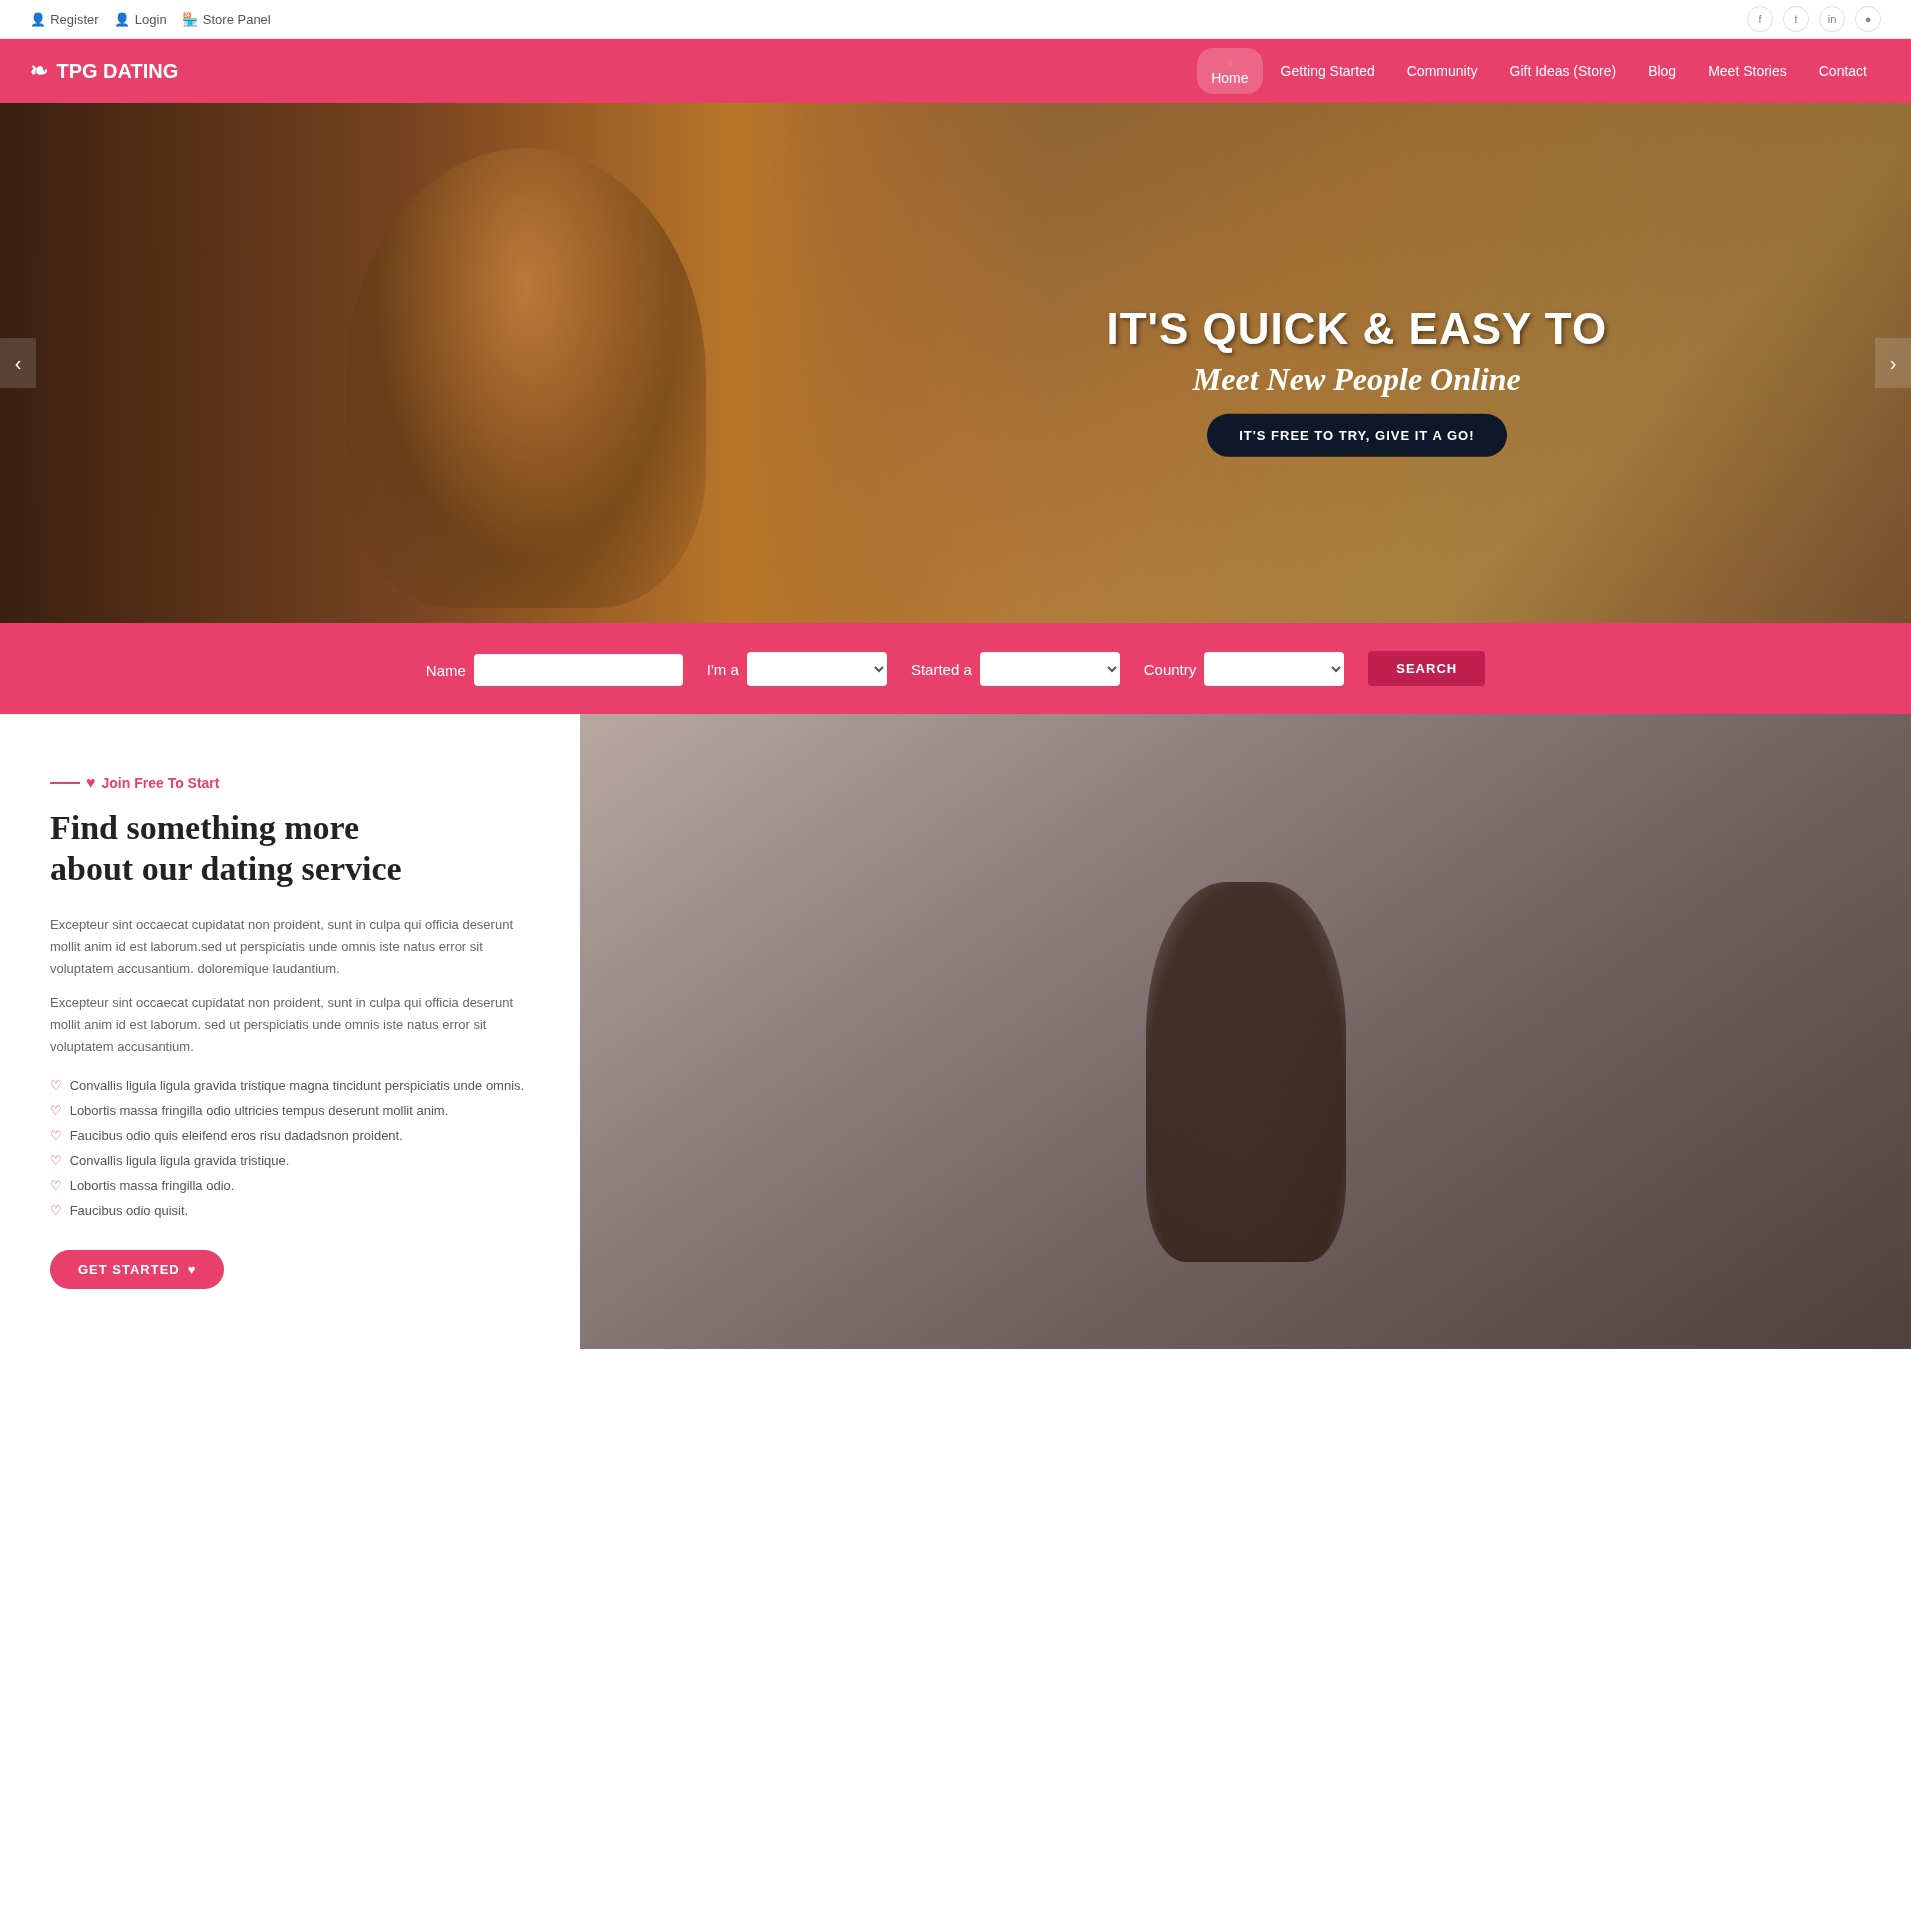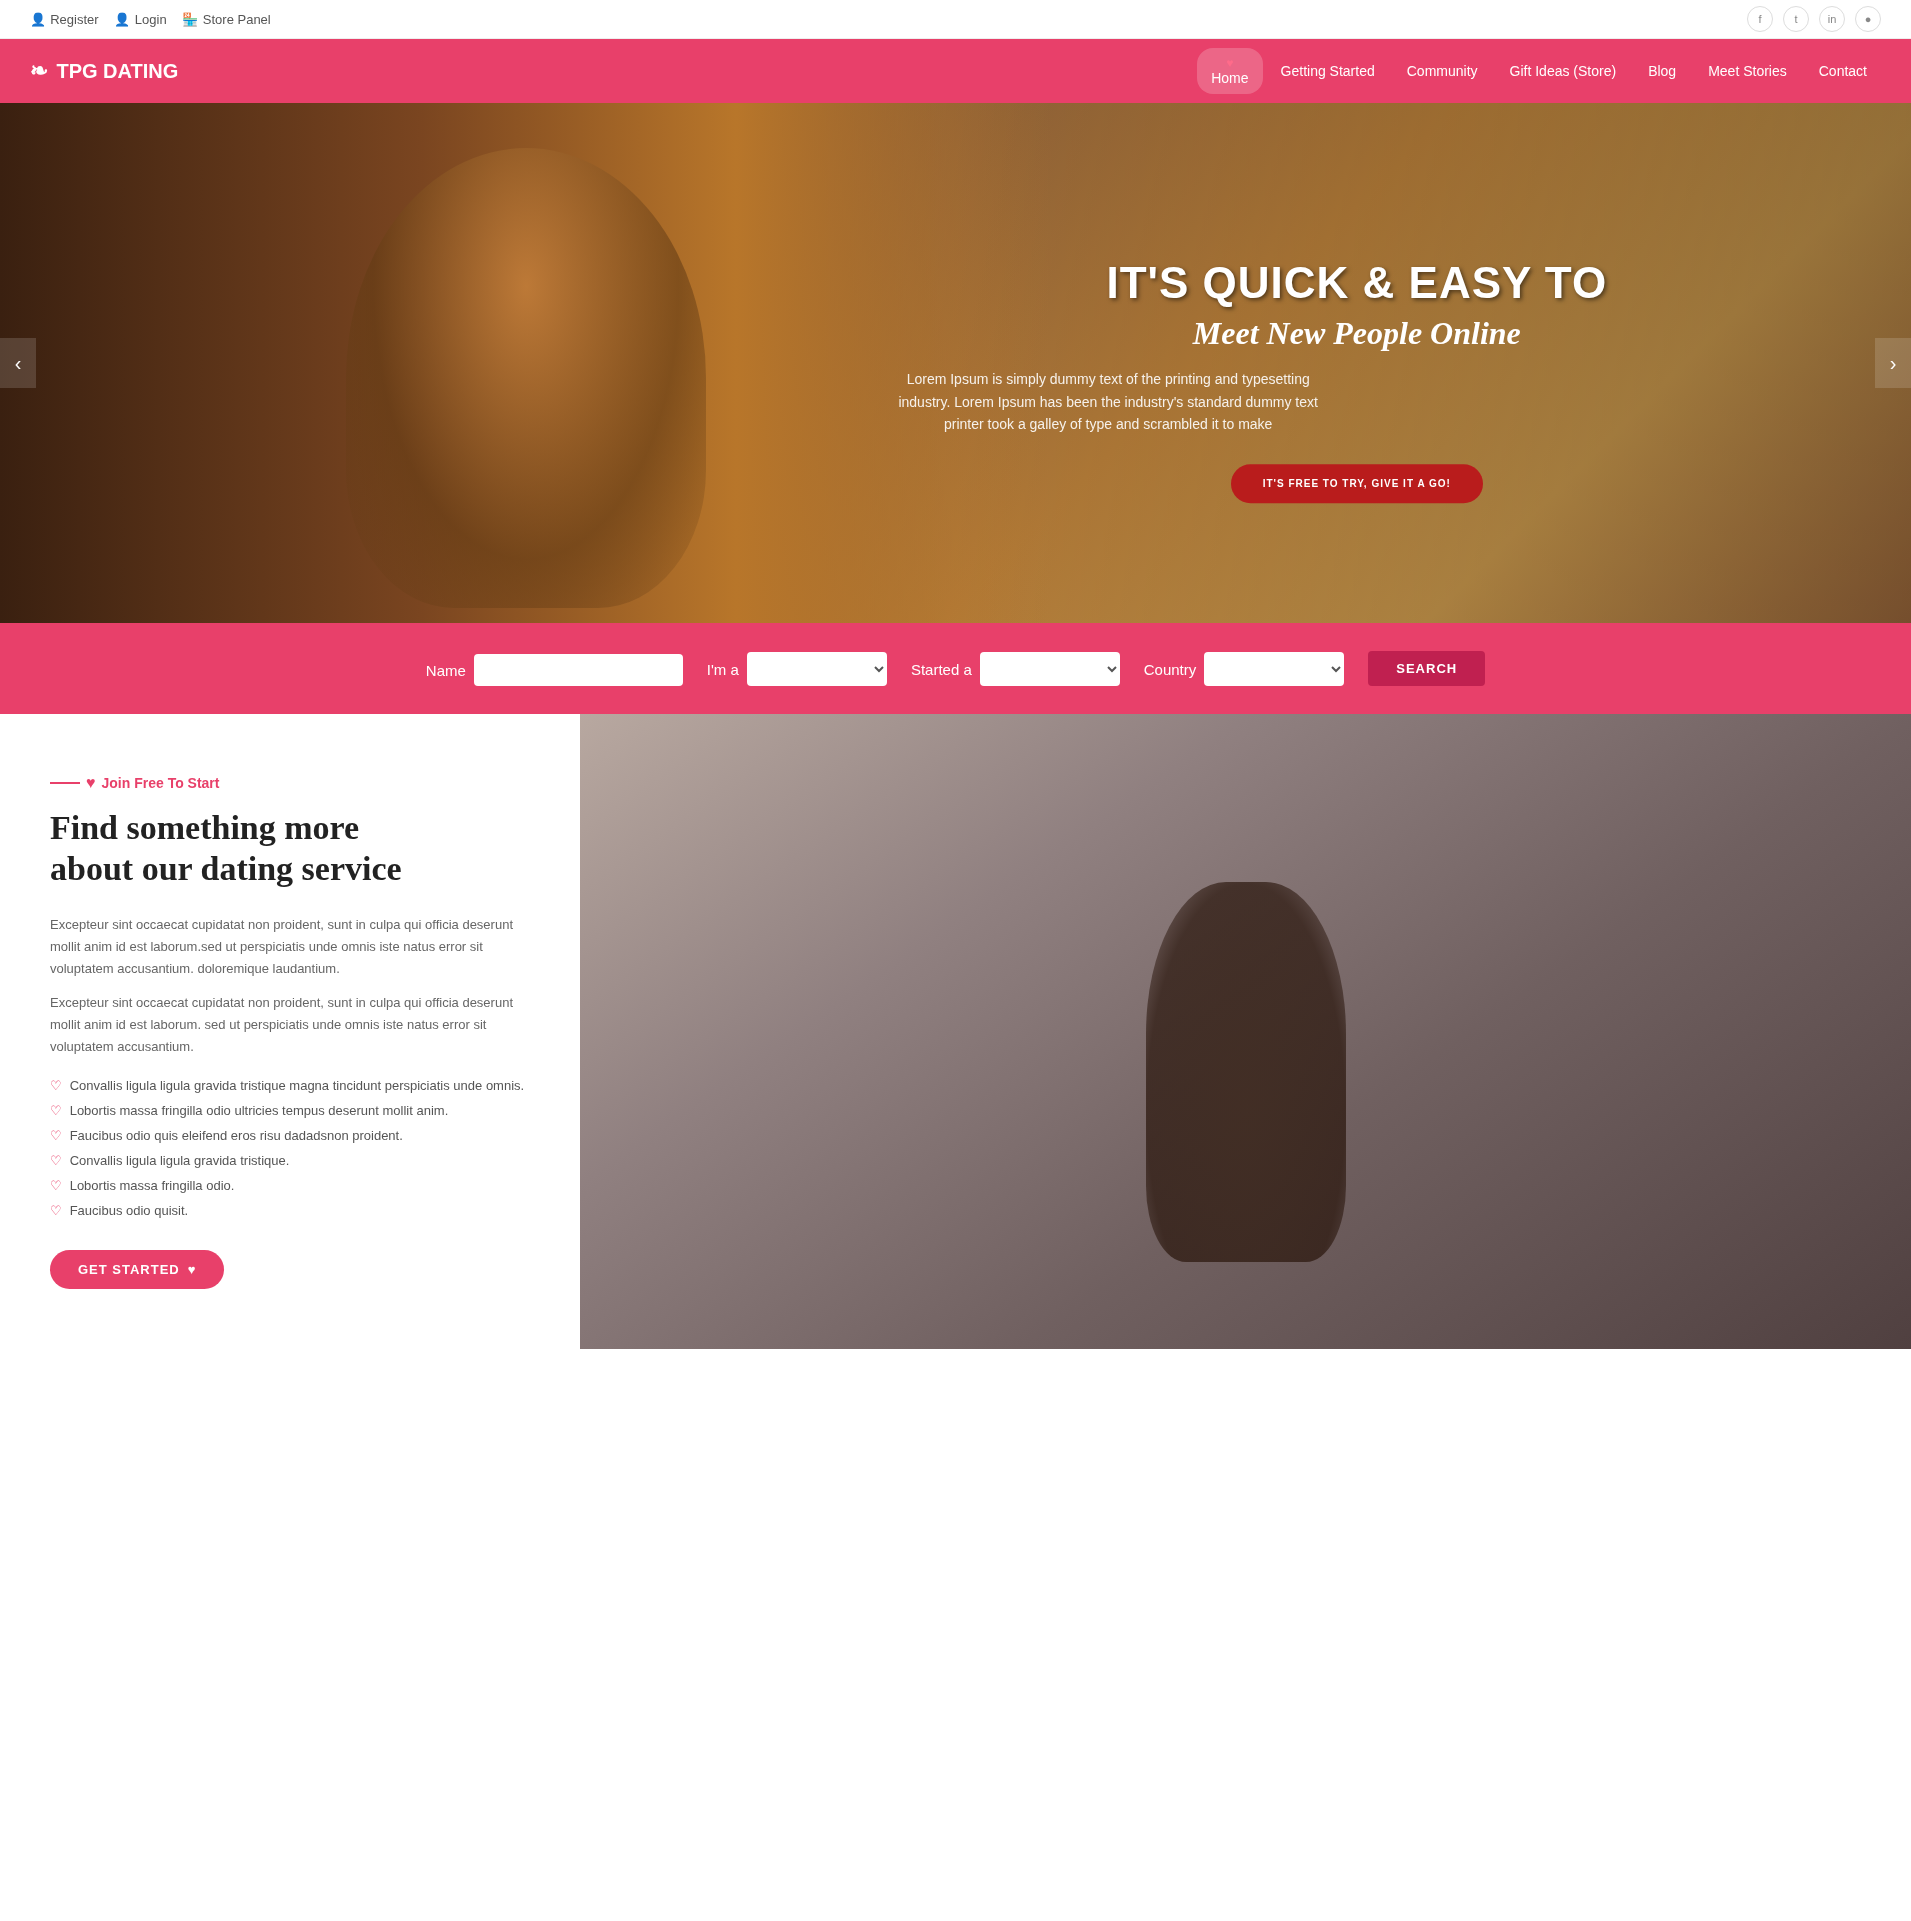--- a/index.html
+++ b/index.html
@@ -127,26 +127,26 @@
     }
     .hero-desc {
       font-size: 14px;
       line-height: 1.6;
       color: rgba(255,255,255,0.9);
       margin-bottom: 28px;
       max-width: 420px;
     }
     .hero-cta {
       display: inline-block;
-      background: #b91c1c;
+      background: #0f172a;
       color: #fff;
       padding: 14px 32px;
       border-radius: 30px;
       text-decoration: none;
-      font-size: 10px;
+      font-size: 13px;
       font-weight: bold;
       letter-spacing: 1px;
       text-transform: uppercase;
       border: none; cursor: pointer;
     }
     .hero-arrow {
       position: absolute;
       top: 50%;
       transform: translateY(-50%);
       background: rgba(255,255,255,0.15);
@@ -357,21 +357,20 @@
 <section class="hero">
   <div class="hero-bg"></div>
   <div class="hero-overlay"></div>
 
   <div class="hero-couple">
     <div class="hero-couple-silhouette"></div>
   </div>
   <div class="hero-content">
     <h1 class="hero-title-upper">IT'S QUICK &amp; EASY TO</h1>
     <h2 class="hero-title-lower">Meet New People Online</h2>
-    <p class="hero-desc">Lorem Ipsum is simply dummy text of the printing and typesetting industry. Lorem Ipsum has been the industry's standard dummy text printer took a galley of type and scrambled it to make</p>
     <a href="#" class="hero-cta">IT'S FREE TO TRY, GIVE IT A GO!</a>
   </div>
   <button class="hero-arrow hero-arrow-left">
     <span>‹</span>
   </button>
   <button class="hero-arrow hero-arrow-right">
     <span>›</span>
   </button>
 </section>
 

